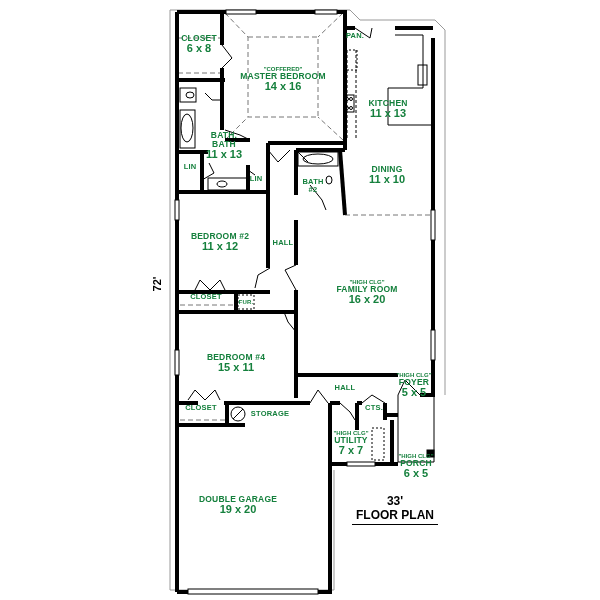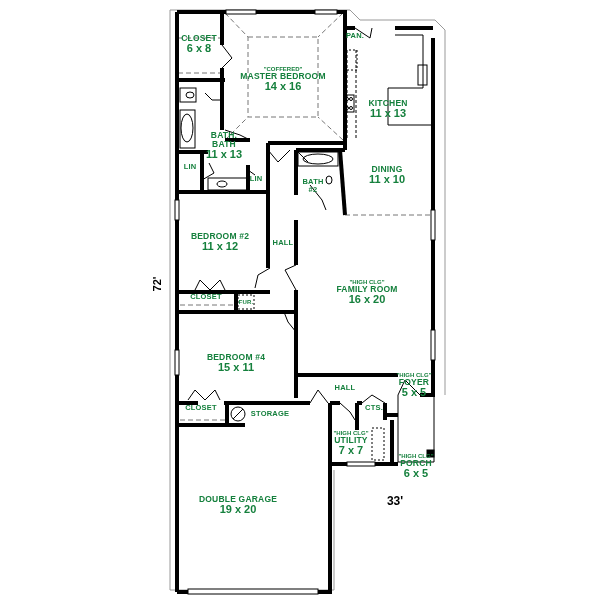--- a/index.html
+++ b/index.html
@@ -243,13 +243,14 @@
 </div>
 <div class="lbl" style="left:238px;top:495px;">
   <span class="name">DOUBLE GARAGE</span>
   <span class="dim">19 x 20</span>
 </div>
 
 <div class="dim-label" style="left:150px;top:278px;transform:rotate(-90deg);">72'</div>
 
 <div class="title">
   <span class="w">33'</span>
+  <span class="t">FLOOR PLAN</span>
 </div>
 
 </body></html>

